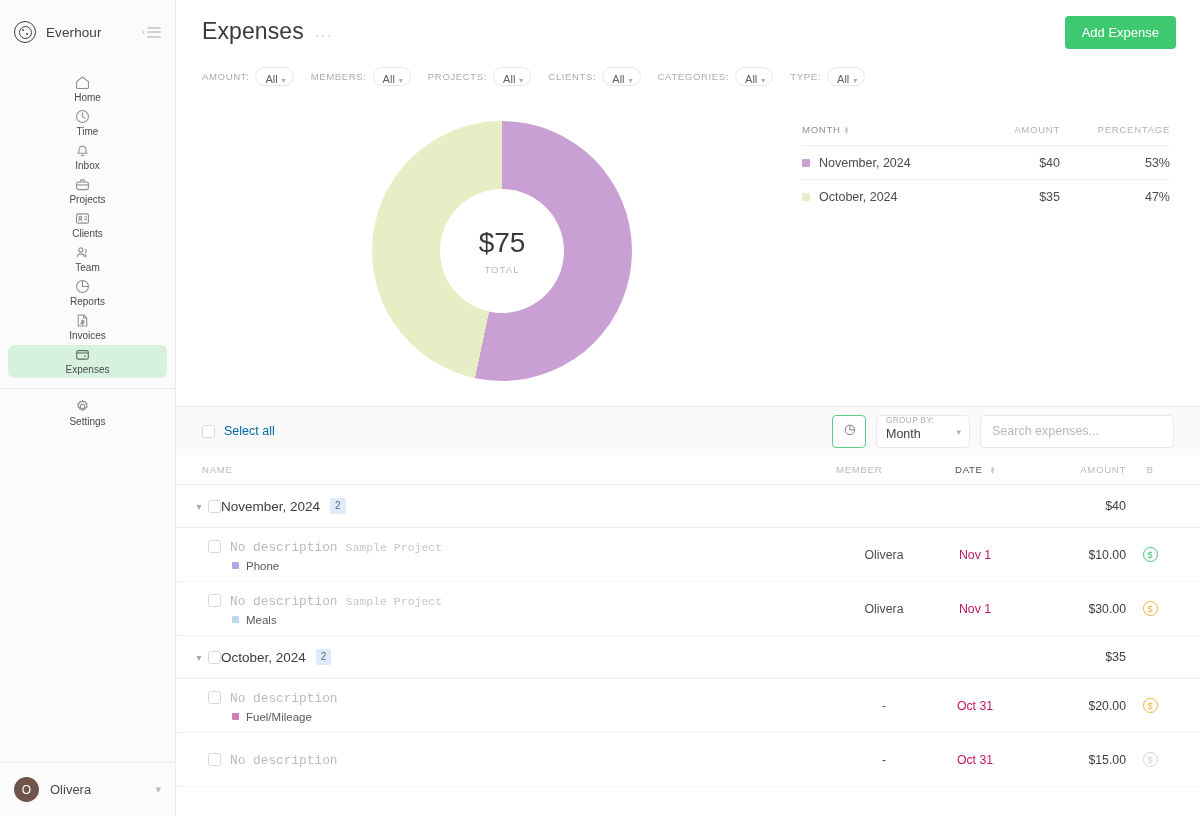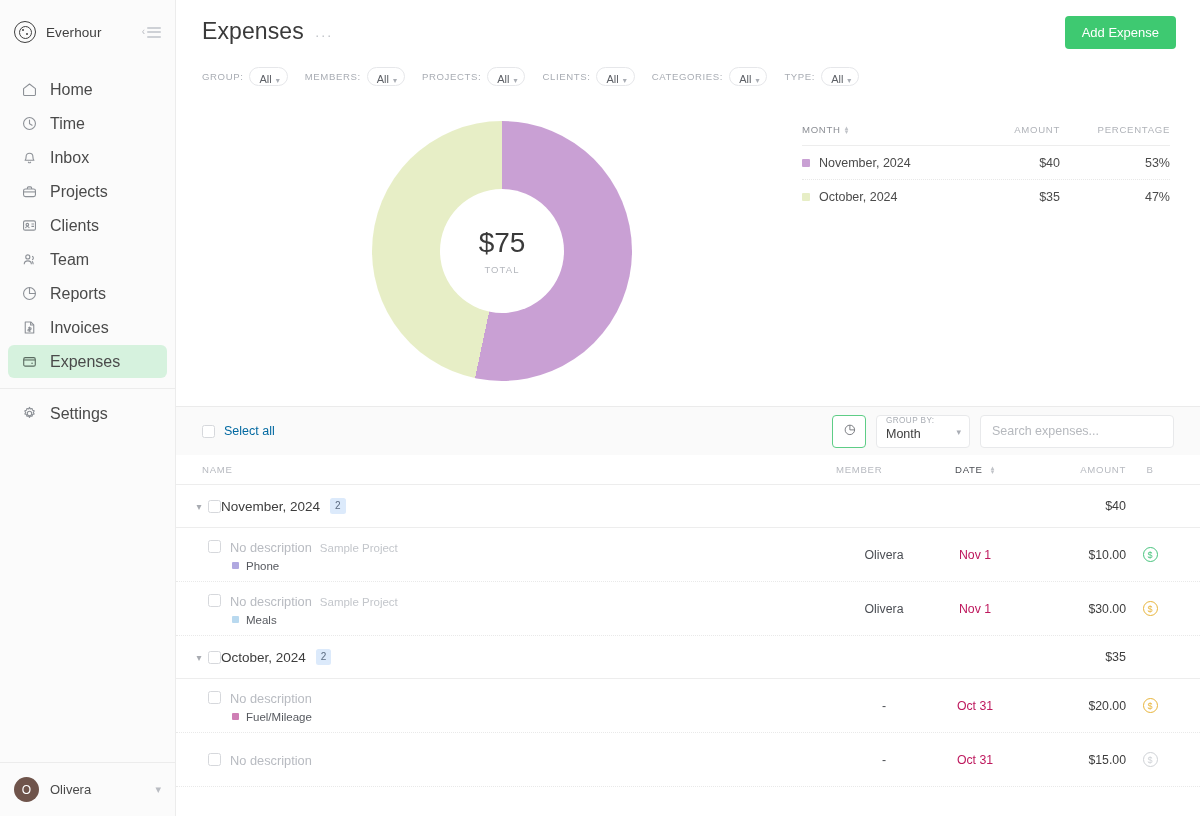--- a/index.html
+++ b/index.html
@@ -52,21 +52,21 @@
   .collapse-lines { display: flex; flex-direction: column; gap: 2.5px; }
   .collapse-lines span {
     display: block; width: 14px; height: 2px; background: #ced1d6; border-radius: 1px;
   }
 
   .nav { padding: 8px 0 0 0; }
   .nav-item {
     display: flex; align-items: center;
     height: 33px; margin: 1px 8px; padding: 0 12px;
     border-radius: 6px; cursor: pointer;
-    color: #4a4a4a; font-size: 16px;
+    color: #4a4a4a; font-size: 10px; flex-direction: column;
   }
   .nav-item .nav-ico {
     width: 19px; height: 19px; flex: none; margin-right: 11px;
     display: flex; align-items: center; justify-content: center;
   }
   .nav-item .nav-ico svg { display: block; }
   .nav-item.active { background: #d6f2de; }
   .nav-sep { height: 1px; background: #ececec; margin: 10px 0 8px; }
 
   .sidebar-bottom {
@@ -230,21 +230,21 @@
   .grp-amount { width: 108px; text-align: right; font-size: 12.5px; color: #3d3d3d; }
   .grp-pad { width: 48px; }
 
   .exp-row {
     display: flex; align-items: center;
     height: 54px; padding: 0 26px 0 32px;
     border-bottom: 1px dotted #e9e9e9;
   }
   .exp-main { flex: 1; display: flex; align-items: flex-start; gap: 9px; padding-top: 2px; }
   .exp-texts { display: flex; flex-direction: column; gap: 5px; }
-  .exp-line1 { display: flex; align-items: baseline; gap: 8px; }
+  .exp-line1 { display: flex; align-items: baseline; gap: 8px; font-family: Liberation Mono, monospace; }
   .exp-desc { font-size: 12.8px; color: #b8bbc1; }
   .exp-project { font-size: 11.5px; color: #c3c6cb; }
   .exp-cat { display: flex; align-items: center; gap: 7px; font-size: 11.5px; color: #56595f; padding-left: 2px; }
   .cat-dot { width: 7px; height: 7px; border-radius: 1px; flex: none; }
   .exp-member { width: 96px; text-align: center; font-size: 12.3px; color: #4b4e54; }
   .exp-date { width: 86px; text-align: center; font-size: 12.3px; color: #be185d; }
   .exp-amount { width: 108px; text-align: right; font-size: 12.3px; color: #3d3d3d; }
   .exp-bill { width: 48px; display: flex; justify-content: center; }
   .coin {
     width: 15px; height: 15px; border-radius: 50%;
@@ -388,21 +388,21 @@
 
     <div class="page-head">
       <div class="title-row">
         <h1 class="page-title">Expenses</h1>
         <span class="title-dots">···</span>
       </div>
       <button class="add-btn">Add Expense</button>
 
       <div class="filters">
         <div class="filter">
-          <span class="filter-label">GROUP:</span>
+          <span class="filter-label">AMOUNT:</span>
           <span class="filter-chip">
             <span>All</span>
             <span class="cv">▾</span>
           </span>
         </div>
         <div class="filter">
           <span class="filter-label">MEMBERS:</span>
           <span class="filter-chip">
             <span>All</span>
             <span class="cv">▾</span>

